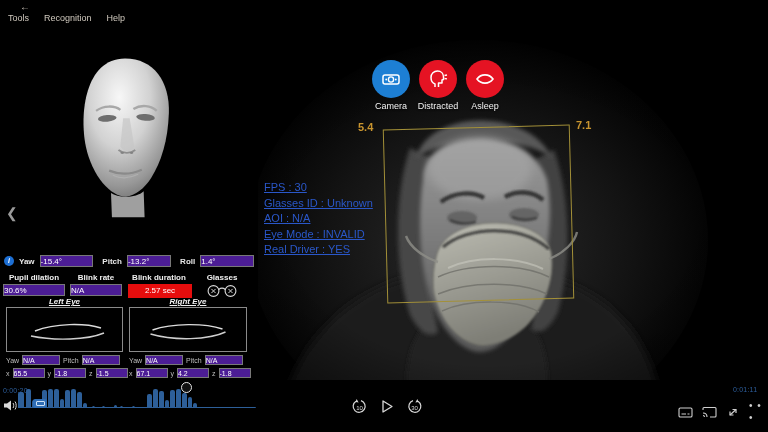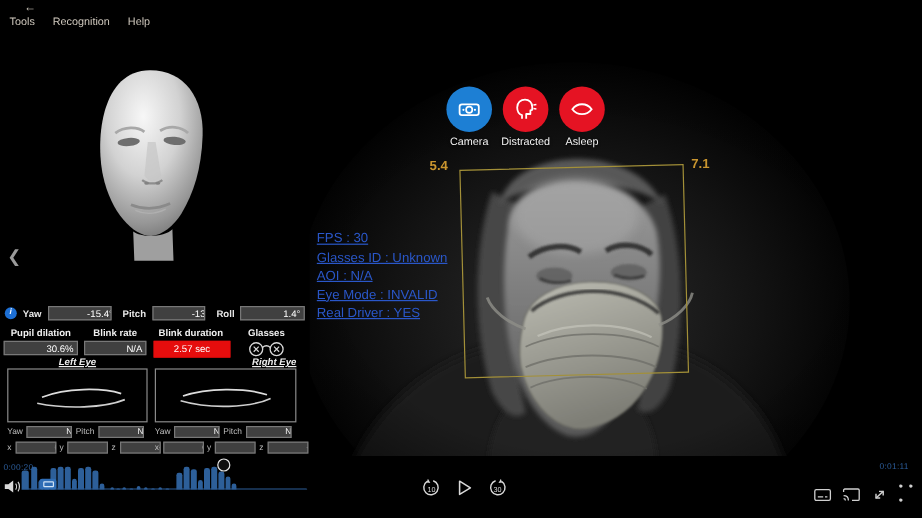--- a/index.html
+++ b/index.html
@@ -15,37 +15,37 @@
   
   .left-panel{position:absolute;left:0;top:30px;width:258px;height:355px;}
   .head-model{position:absolute;left:55px;top:22px;}
   .chevron{position:absolute;left:6px;top:176px;color:#9a9a9a;font-size:14px;line-height:14px;}
   .edge-dot{position:absolute;left:-4px;top:281px;width:14px;height:14px;border-radius:50%;
     background:radial-gradient(circle at 35% 30%,#efe6bd,#b5a express66a 70%,#8a7c4c);}
   .pose-row{position:absolute;left:4px;top:225px;display:flex;align-items:center;gap:3px;width:250px;}
   .info-icon{width:10px;height:10px;border-radius:50%;background:#1d6fd4;color:#fff;font-size:7px;
     font-style:italic;font-weight:bold;text-align:center;line-height:10px;flex:0 0 auto;}
   .plabel{color:#e8e8e8;font-size:8px;font-weight:bold;padding:0 2px;white-space:nowrap;}
-  .vbox{background:#404040;border:1px solid #787878;color:#fff;font-size:8px;height:12px;line-height:11px;
-    text-align:center;box-sizing:border-box;overflow:hidden;white-space:nowrap;padding-left:32px;}
+  .vbox{background:#4c1d95;border:1px solid #787878;color:#fff;font-size:8px;height:12px;line-height:11px;
+    text-align:left;box-sizing:border-box;overflow:hidden;white-space:nowrap;}
   .vb-yaw{width:56px;} .vb-pitch{width:46px;} .vb-roll{width:56px;}
   .mcol{position:absolute;top:243px;text-align:center;}
   .mhead{color:#f0f0f0;font-size:8px;font-weight:bold;white-space:nowrap;margin-bottom:2px;}
   .mval{margin:0 auto;}
   .alertbox{background:#e60d0d;border:1px solid #e60d0d;color:#fff;font-size:8px;height:12px;line-height:11px;text-align:center;}
   .eye-title{position:absolute;top:267px;color:#f0f0f0;font-size:8px;font-weight:bold;
     text-decoration:underline;text-align:center;font-style:italic;}
   .eye-panel{position:absolute;top:277px;height:45px;background:#000;border:1px solid #8a8a8a;box-sizing:border-box;}
   .er{position:absolute;display:flex;align-items:center;gap:3px;}
   .elabel{color:#bdbdbd;font-size:7px;white-space:nowrap;}
   .vb-s{width:38px;height:10px;line-height:9px;font-size:7px;}
   .vb-xyz{width:32px;height:10px;line-height:9px;font-size:7px;}
 
   
-  .video-panel{position:absolute;left:258px;top:42px;width:510px;height:358px;background:#000;overflow:hidden;}
+  .video-panel{position:absolute;left:258px;top:30px;width:510px;height:358px;background:#000;overflow:hidden;}
   .face-img{position:absolute;left:0;top:0;}
   .detect-row{position:absolute;left:114px;top:30px;display:flex;gap:9px;}
   .detect-item{width:38px;display:flex;flex-direction:column;align-items:center;}
   .dcircle{width:38px;height:38px;border-radius:50%;display:flex;align-items:center;justify-content:center;}
   .dlabel{margin-top:3px;color:#f4f4f4;font-size:9px;white-space:nowrap;text-shadow:0 1px 2px #000;}
   .face-box{position:absolute;left:127px;top:97px;width:185px;height:172px;border:1px solid #a39038;
     transform:rotate(-1.5deg);}
   .fb-val{position:absolute;color:#c9952f;font-size:11px;font-weight:bold;}
   .fb-left{left:100px;top:91px;} .fb-right{left:318px;top:89px;}
   .stats{position:absolute;left:6px;top:150px;}
@@ -142,21 +142,21 @@
       <svg width="32" height="14" viewBox="0 0 32 14">
         <circle cx="7.5" cy="7" r="5.4" stroke="#d8d8d8" stroke-width="1.1" fill="none"></circle>
         <circle cx="24.5" cy="7" r="5.4" stroke="#d8d8d8" stroke-width="1.1" fill="none"></circle>
         <path d="M12.7,5.5 Q16,2.8 19.3,5.5" stroke="#d8d8d8" stroke-width="1.1" fill="none"></path>
         <path d="M5.4,4.9 L9.6,9.1 M9.6,4.9 L5.4,9.1" stroke="#d8d8d8" stroke-width="1"></path>
         <path d="M22.4,4.9 L26.6,9.1 M26.6,4.9 L22.4,9.1" stroke="#d8d8d8" stroke-width="1"></path>
       </svg>
     </div>
 
     <div class="eye-title" style="left:6px;width:117px;">Left Eye</div>
-    <div class="eye-title" style="left:129px;width:118px;text-align:right;">Right Eye</div>
+    <div class="eye-title" style="left:129px;width:118px;">Right Eye</div>
     <div class="eye-panel" style="left:6px;width:117px;">
       <svg width="115" height="43" viewBox="0 0 115 43">
         <path d="M28,23 C48,15 78,15 94,20" stroke="#dcdcdc" stroke-width="1.4" fill="none"></path>
         <path d="M24,28 C48,33 80,32 97,25" stroke="#cfcfcf" stroke-width="1.4" fill="none"></path>
       </svg>
     </div>
     <div class="eye-panel" style="left:129px;width:118px;">
       <svg width="116" height="43" viewBox="0 0 115 43">
         <path d="M22,22 C42,15 74,15 92,21" stroke="#dcdcdc" stroke-width="1.4" fill="none"></path>
         <path d="M20,26 C44,33 78,32 95,24" stroke="#cfcfcf" stroke-width="1.4" fill="none"></path>

